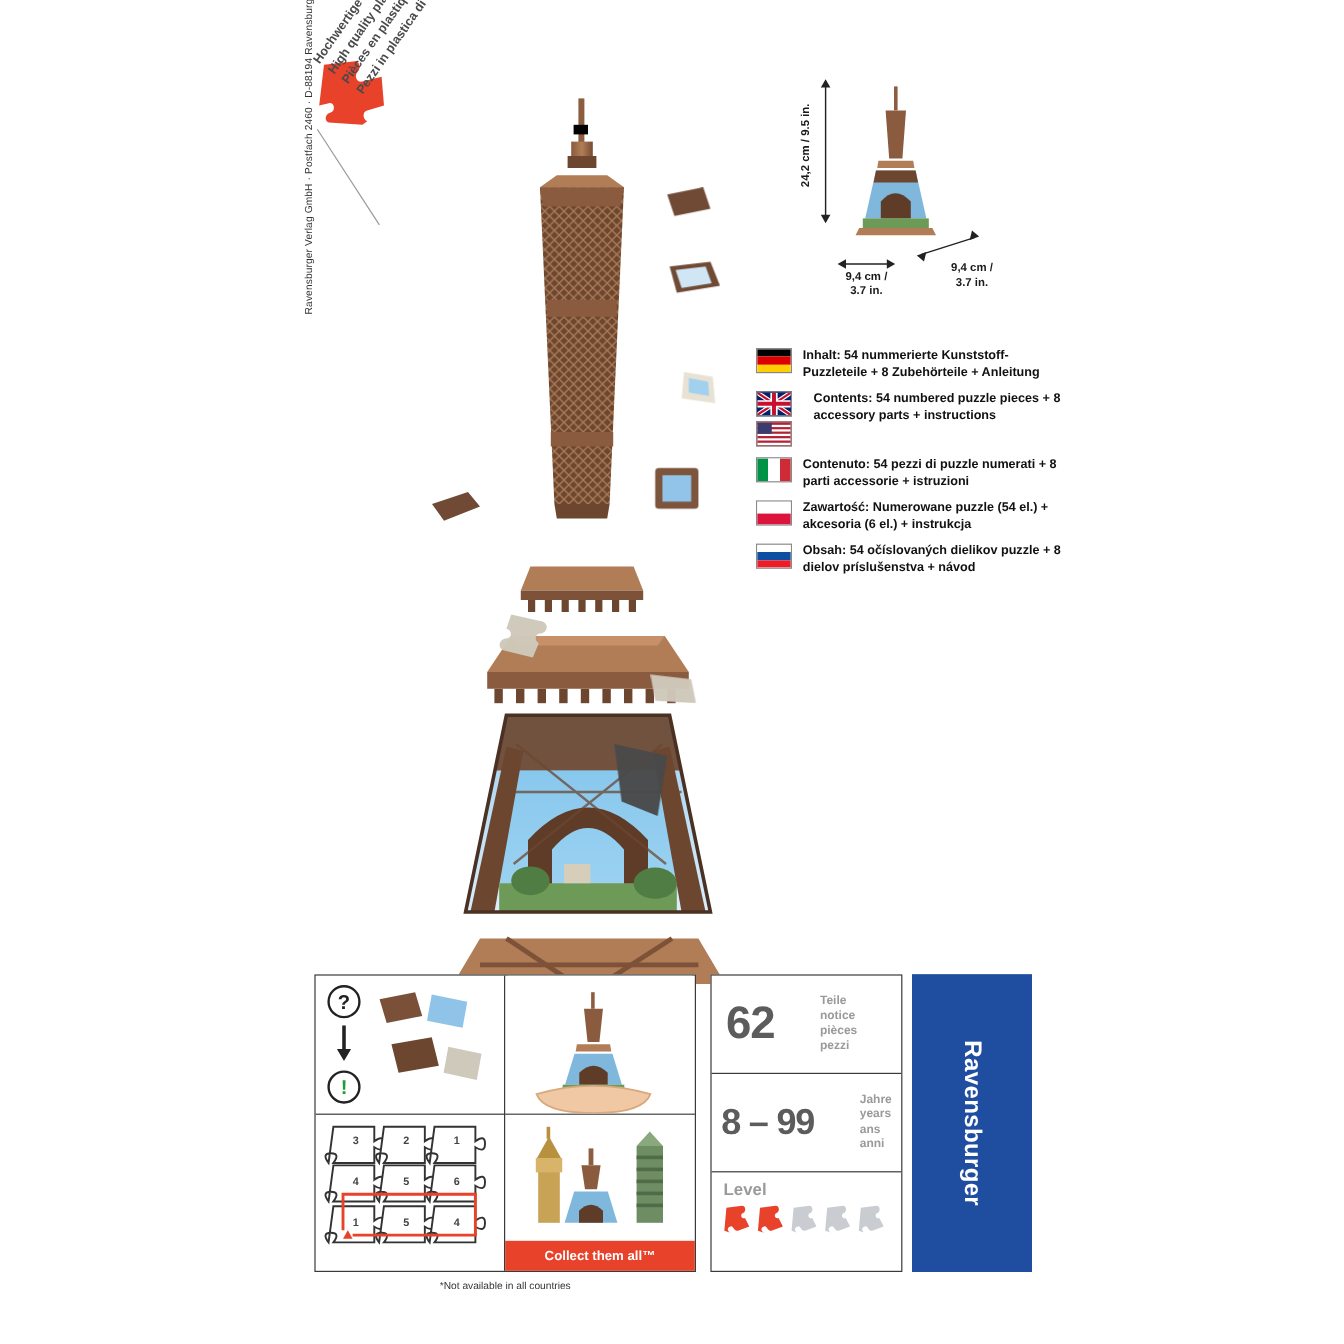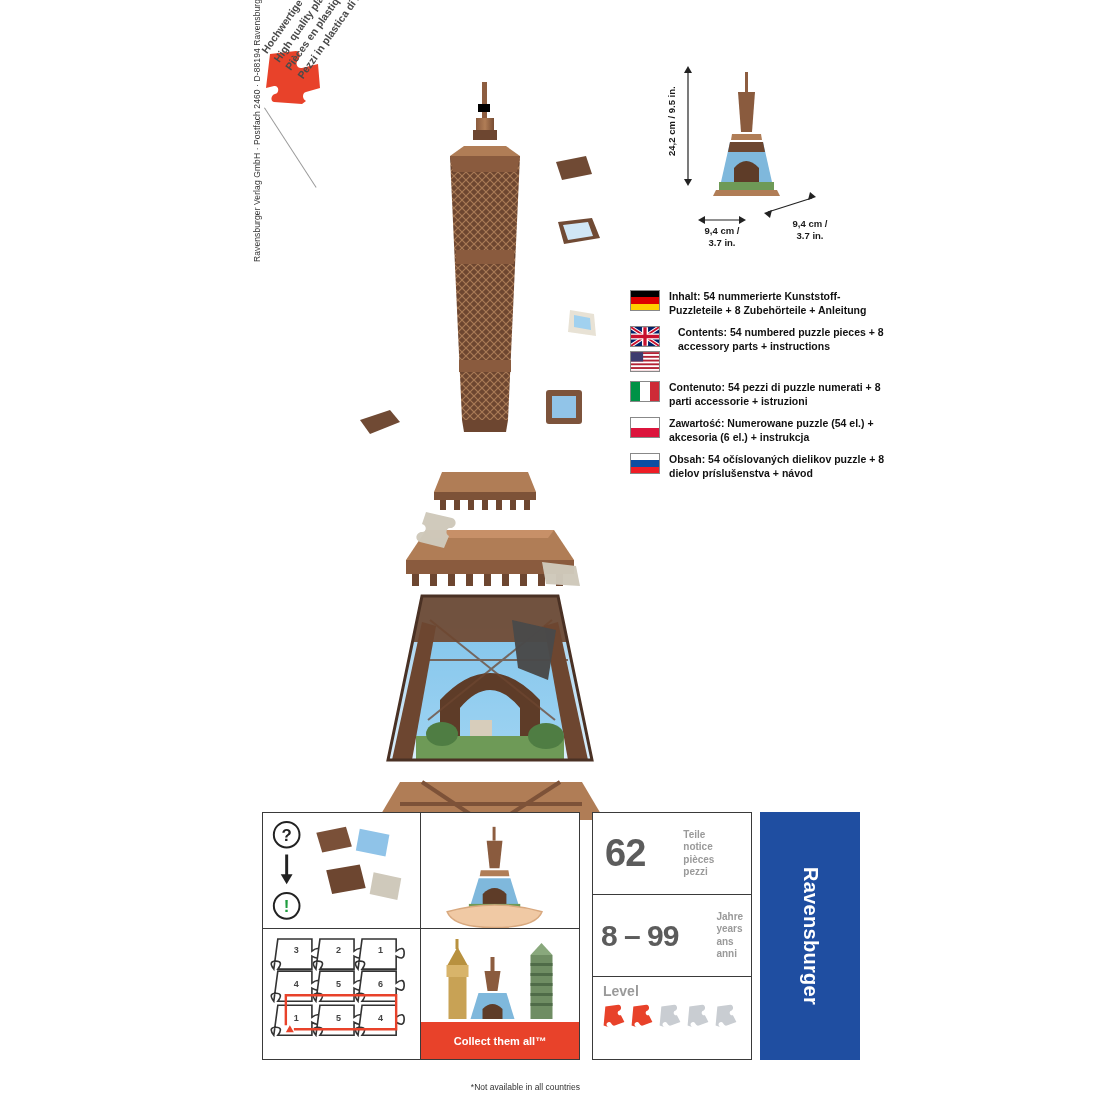--- a/index.html
+++ b/index.html
@@ -47,23 +47,23 @@
   .ctext{font-size:10.5px;line-height:13.5px;font-weight:bold;color:#111;}
   .ctext b{font-weight:bold;}
 
   
   .panel{position:absolute;border:1.5px solid #3a3a3a;box-sizing:border-box;background:#fff;}
   .instr{left:262px;top:812px;width:318px;height:248px;}
   .instr .cellA{position:absolute;left:0;top:0;width:50%;height:47%;border-right:1.5px solid #3a3a3a;border-bottom:1.5px solid #3a3a3a;box-sizing:border-box;}
   .instr .cellB{position:absolute;right:0;top:0;width:50%;height:47%;border-bottom:1.5px solid #3a3a3a;box-sizing:border-box;}
   .instr .cellC{position:absolute;left:0;bottom:0;width:50%;height:53%;border-right:1.5px solid #3a3a3a;box-sizing:border-box;}
   .instr .cellD{position:absolute;right:0;bottom:0;width:50%;height:53%;box-sizing:border-box;}
-  .collect{position:absolute;left:0;bottom:0;width:100%;height:37px;background:#e8422a;color:#fff;
+  .collect{position:absolute;left:0;bottom:0;width:100%;height:25px;background:#e8422a;color:#fff;
            font-size:11px;font-weight:bold;display:flex;align-items:center;justify-content:center;}
-  .note{position:absolute;left:262px;top:1066px;width:318px;text-align:right;font-size:8.5px;color:#333;margin-top:16px;}
+  .note{position:absolute;left:262px;top:1066px;width:318px;text-align:center;font-size:8.5px;color:#333;}
 
   .specs{left:592px;top:812px;width:160px;height:248px;}
   .spec-cell{position:relative;height:82px;border-bottom:1.5px solid #3a3a3a;box-sizing:border-box;display:flex;align-items:center;gap:30px;}
   .spec-cell:last-child{border-bottom:none;height:84px;align-items:flex-start;}
   .bignum{font-size:38px;font-weight:bold;color:#5c5c5c;padding-left:12px;letter-spacing:-1px;}
   .agenum{font-size:30px;font-weight:bold;color:#5c5c5c;padding-left:8px;letter-spacing:-1px;}
   .unitlist{font-size:10px;line-height:12.5px;color:#9a9a9a;font-weight:bold;padding-left:8px;}
   .level-lbl{font-size:14px;color:#9a9a9a;font-weight:bold;padding:6px 0 0 10px;}
   .stars{position:absolute;left:8px;top:26px;display:flex;gap:2px;}
 

